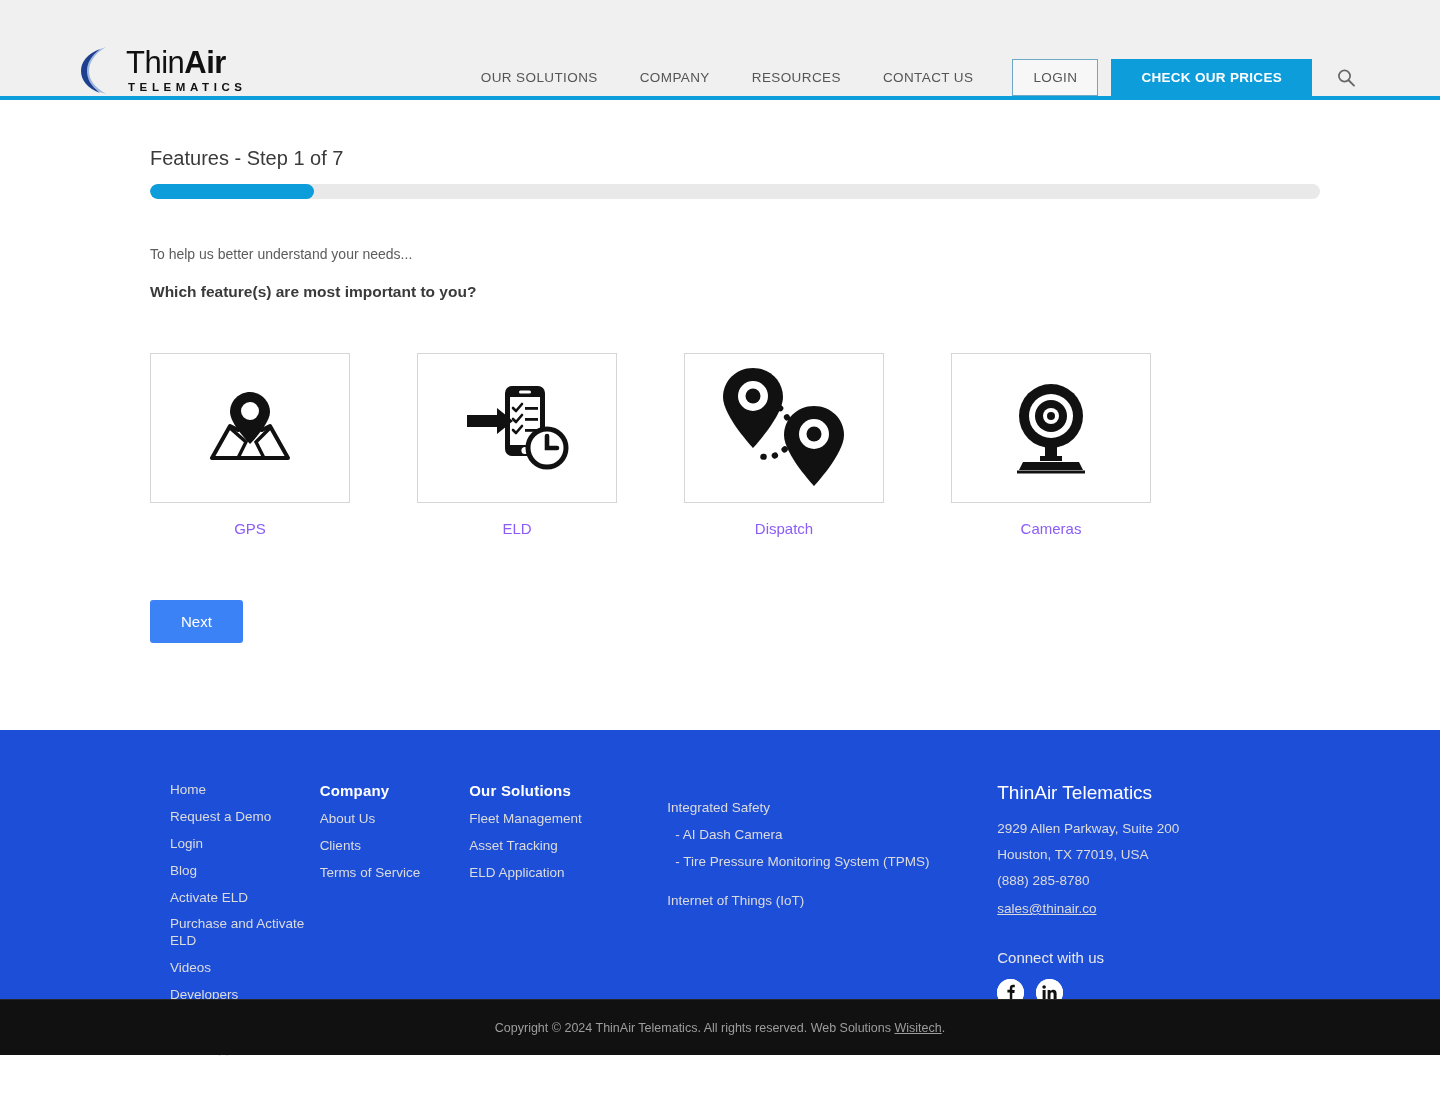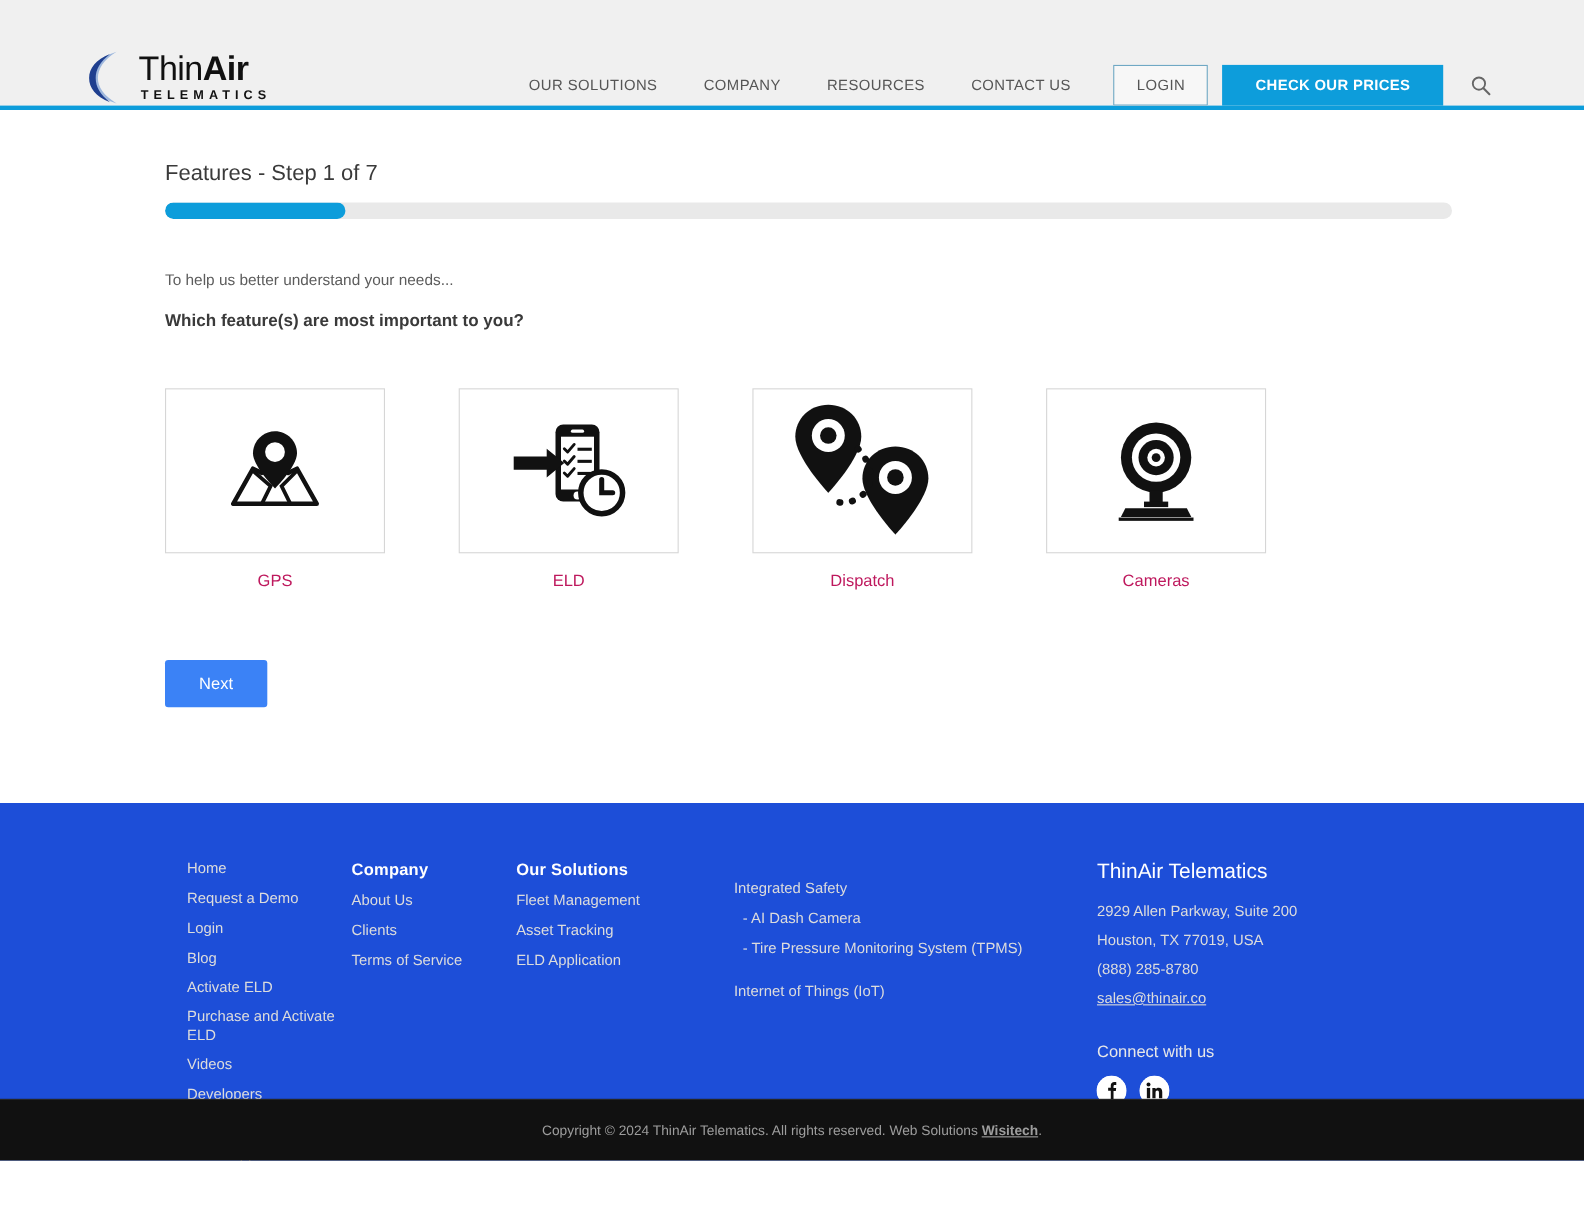--- a/index.html
+++ b/index.html
@@ -106,21 +106,21 @@
   .card-box{
     width:200px; height:150px;
     border:1px solid #d6d6d6;
     background:#fff;
     display:flex; align-items:center; justify-content:center;
     cursor:pointer;
   }
   .card-box svg{ display:block; }
   .card-label{
     text-align:center; width:200px;
-    margin-top:17px; font-size:15px; color:#be185d;
+    margin-top:17px; font-size:15px; color:#8b5cf6;
   }
 
   .next-btn{
     margin:63px 0 0 70px;
     background:#3b82f6; color:#fff;
     border:none; border-radius:3px;
     font-size:15px; font-family:inherit;
     padding:13px 31px; cursor:pointer;
   }
 
@@ -166,21 +166,21 @@
   }
 
   .copyright-bar{
     position:absolute; left:0; right:0; bottom:0;
     height:56px;
     border-top:1px solid #262626;
     background:#111111;
     display:flex; align-items:center; justify-content:center;
   }
   .copyright-text{ font-size:12.5px; color:#9d9d9d; }
-  .copyright-text a{ color:#9d9d9d; text-decoration:underline;font-weight:bold; }
+  .copyright-text a{ color:#9d9d9d; text-decoration:underline; }
 </style>
 </head>
 <body>
 
 <header class="site-header">
   <a class="logo-wrap" href="#">
     <svg class="logo-mark" viewBox="0 0 42 52">
       <path d="M26 3 C10 8, 2 18, 2 27 C2 36, 10 46, 26 50 C14 43, 9 35, 9 27 C9 19, 14 10, 26 3 Z" fill="#9fb8dd"></path>
       <path d="M20 5 C7 10, 1 18, 1 27 C1 36, 7 44, 20 49 C11 42, 7 35, 7 27 C7 19, 11 12, 20 5 Z" fill="#1f3f8f"></path>
     </svg>

